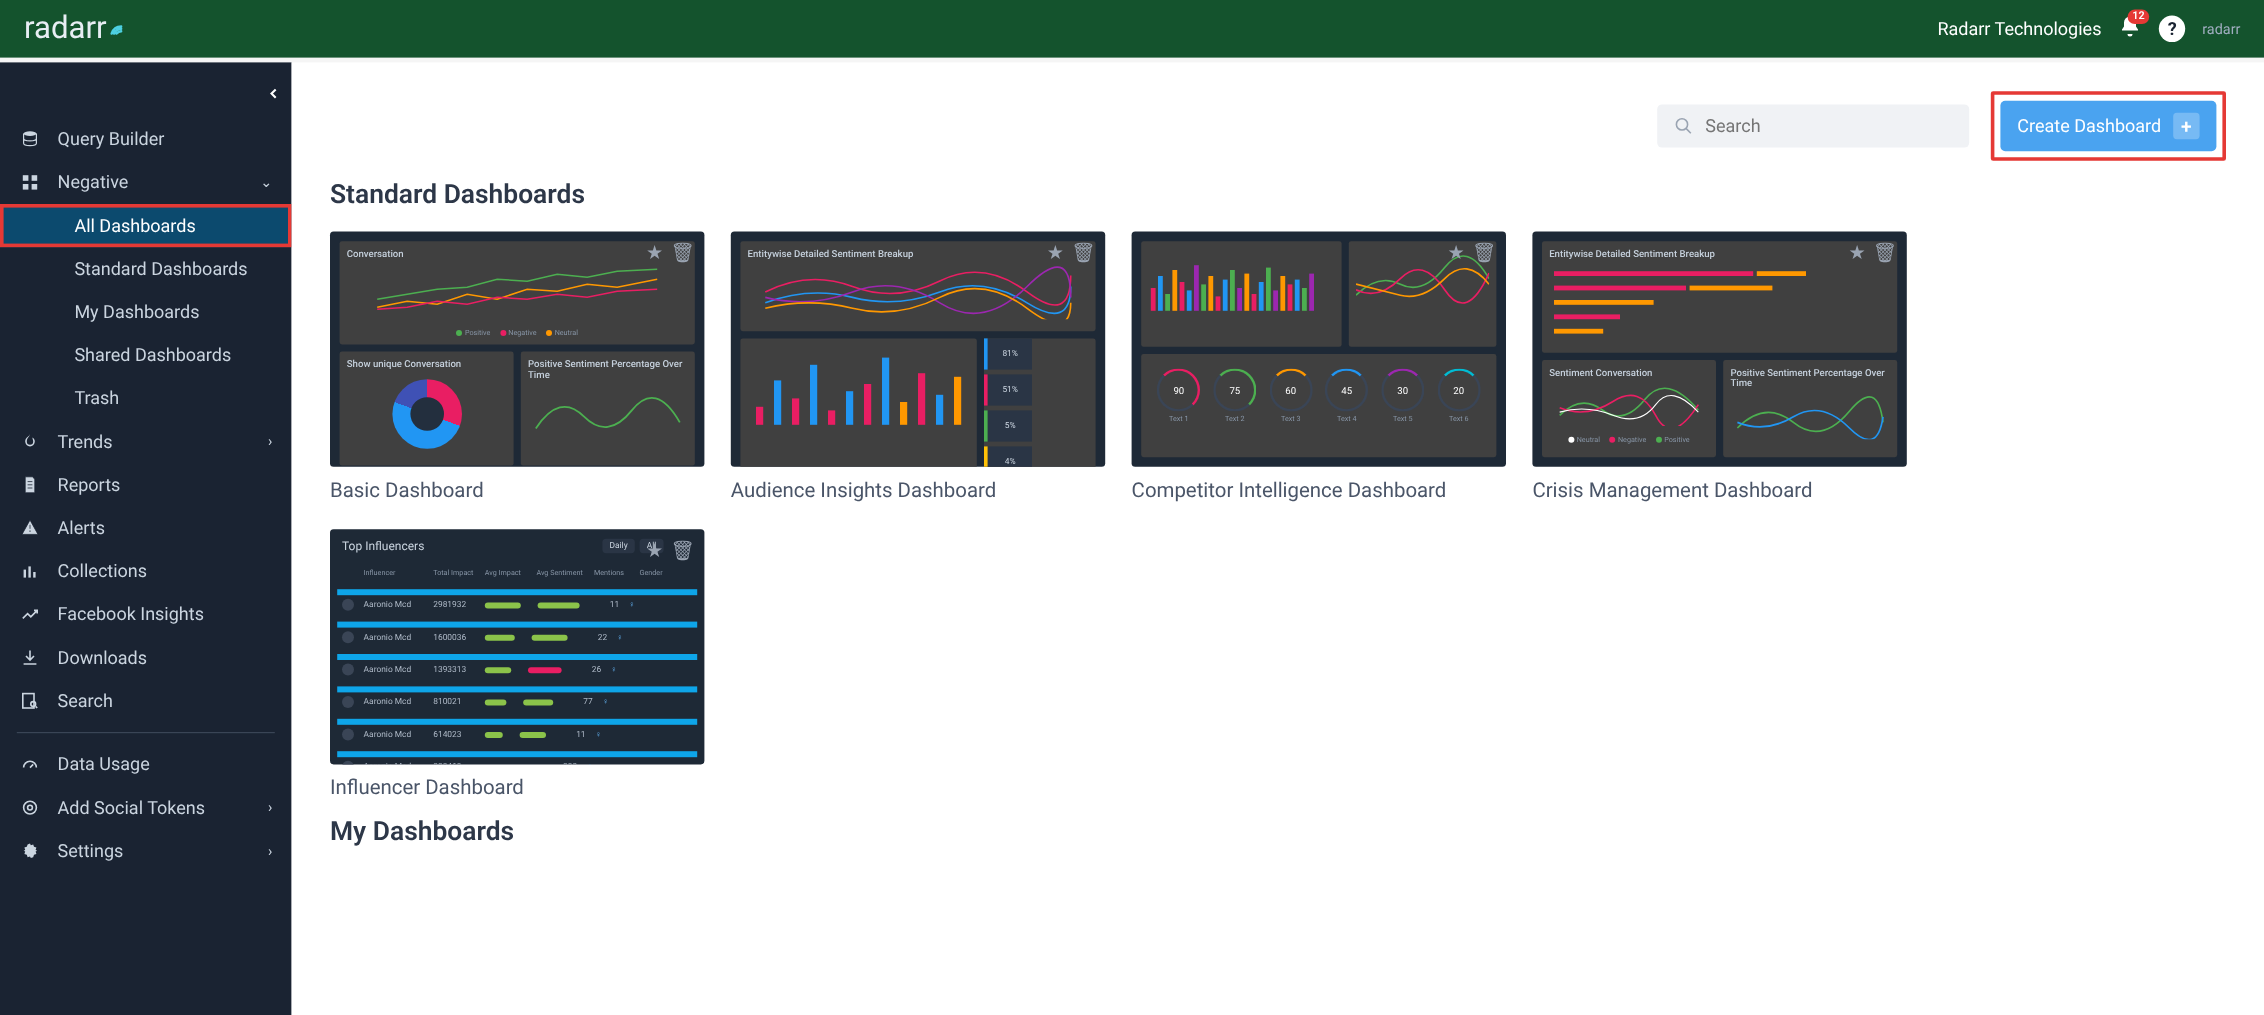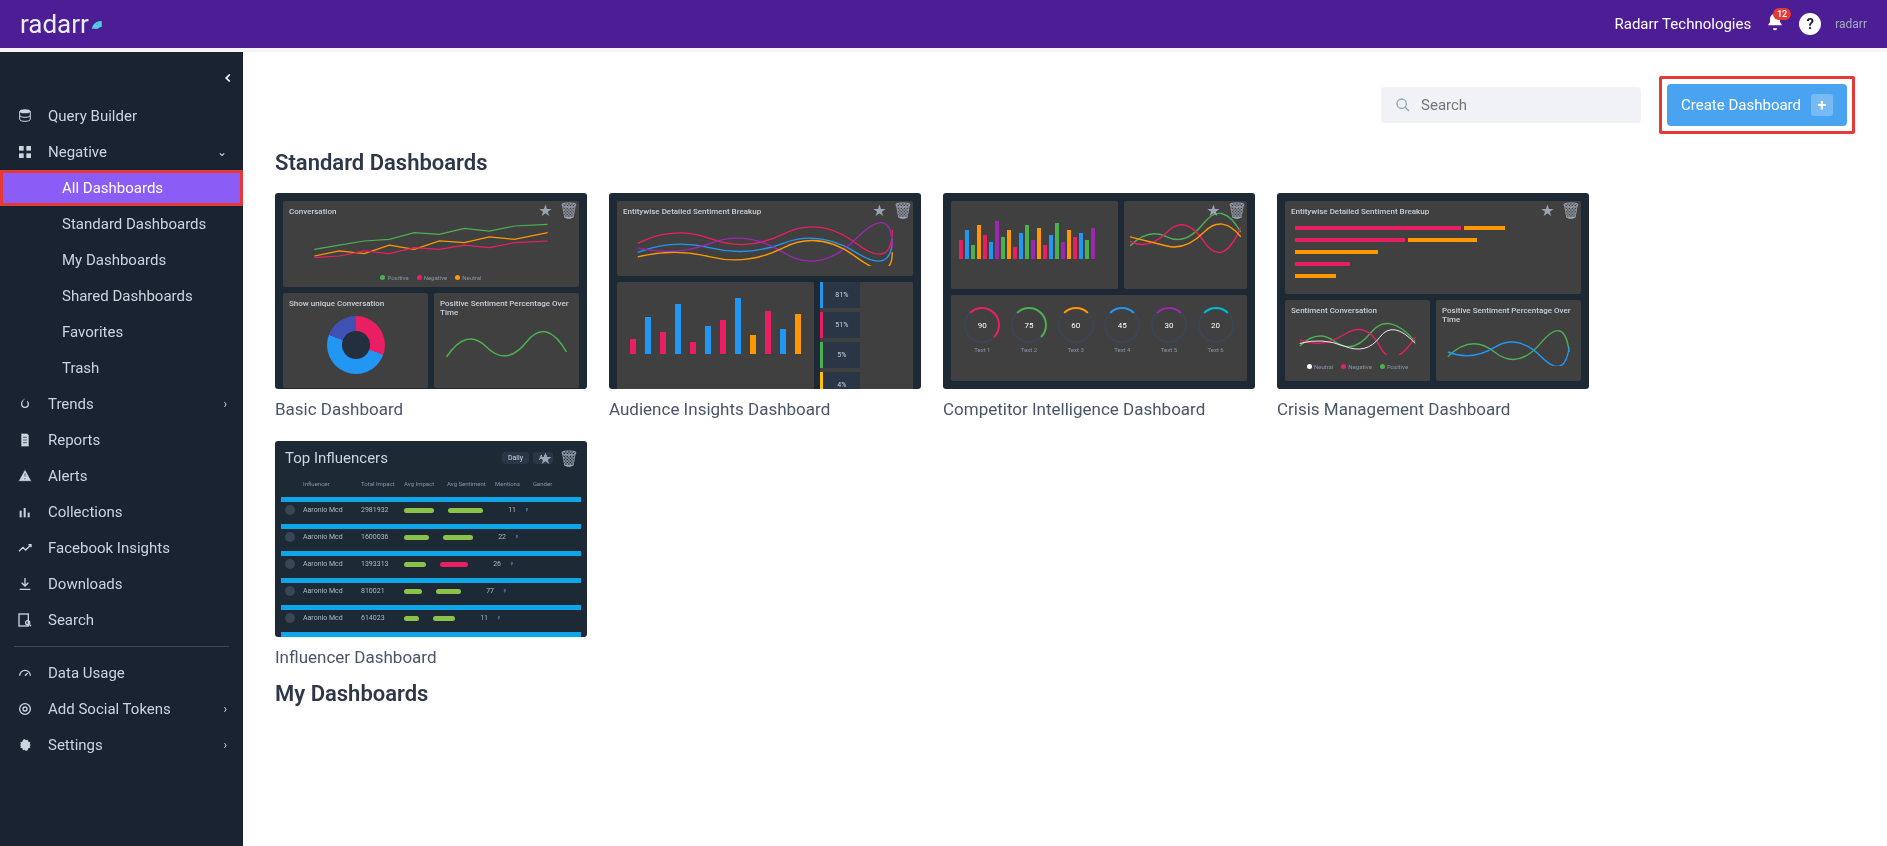--- a/index.html
+++ b/index.html
@@ -1,38 +1,38 @@
 <!DOCTYPE html>
 <html><head>
 <meta charset="utf-8">
 <style>
 * { margin:0; padding:0; box-sizing:border-box; font-family:-apple-system,BlinkMacSystemFont,"Segoe UI",Roboto,sans-serif; }
 body { width:1887px; height:846px; background:#f5f5f5; overflow:hidden; position:relative; }
 
 
-.topbar { position:absolute; top:0; left:0; right:0; height:48px; background:#4c1d95; display:flex; align-items:center; padding:0 20px; }
+.topbar { position:absolute; top:0; left:0; right:0; height:48px; background:#14532d; display:flex; align-items:center; padding:0 20px; }
 .logo { color:#e8eef4; font-size:26px; font-weight:400; display:flex; align-items:center; }
 .logo svg { margin-left:2px; }
 .topbar-right { margin-left:auto; display:flex; align-items:center; gap:14px; color:#fff; }
 .company-name { font-size:15px; }
 .bell { position:relative; }
 .bell-badge { position:absolute; top:-4px; right:-6px; background:#e53935; color:#fff; font-size:9px; padding:1px 4px; border-radius:7px; font-weight:600; }
 .help-icon { width:22px; height:22px; border-radius:50%; background:#fff; color:#1a2332; display:flex; align-items:center; justify-content:center; font-weight:700; font-size:15px; }
 .mini-logo { color:#a0aec0; font-size:12px; }
 
 
 .sidebar { position:absolute; top:52px; left:0; width:243px; bottom:0; background:#1a2332; color:#cbd5e0; }
 .collapse-arrow { position:absolute; top:18px; right:8px; color:#fff; cursor:pointer; }
 .nav { padding-top:46px; }
 .nav-item { display:flex; align-items:center; padding:9px 16px; font-size:15px; cursor:pointer; gap:14px; }
 .nav-item .chev { margin-left:auto; font-size:12px; }
 .nav-icon { width:18px; display:flex; justify-content:center; font-size:15px; }
 .subnav { padding-left:0; }
 .subnav .nav-item { padding-left:62px; font-size:15px; }
-.subnav .nav-item.active { background:#8b5cf6; color:#fff; }
+.subnav .nav-item.active { background:#0c4a6e; color:#fff; }
 .subnav .nav-item.active-hl { outline:3px solid #e53935; outline-offset:-3px; }
 .divider { height:1px; background:#3a4556; margin:8px 14px; }
 
 
 .main { position:absolute; top:52px; left:243px; right:0; bottom:0; background:#fff; overflow-y:auto; padding:24px 32px; }
 .toolbar { display:flex; justify-content:flex-end; gap:18px; align-items:center; margin-bottom:16px; }
 .search-box { background:#f0f2f5; border-radius:4px; display:flex; align-items:center; padding:9px 14px; width:260px; gap:10px; color:#9aa4b2; }
 .search-box input { border:none; background:transparent; font-size:15px; outline:none; flex:1; color:#333; }
 .create-btn-wrap { border:3px solid #e53935; padding:5px; border-radius:2px; }
 .create-btn { background:#4aa3f0; color:#fff; border:none; padding:10px 14px; border-radius:4px; font-size:15px; display:flex; align-items:center; gap:10px; cursor:pointer; }
@@ -127,23 +127,20 @@
       <div class="nav-item">
           <span>Standard Dashboards</span>
         </div>
       <div class="nav-item">
           <span>My Dashboards</span>
         </div>
       <div class="nav-item">
           <span>Shared Dashboards</span>
         </div>
       <div class="nav-item">
-          <span>Favorites</span>
-        </div>
-      <div class="nav-item">
           <span>Trash</span>
         </div>
     </div>
     <div class="nav-item">
       <span class="nav-icon">
         <svg width="16" height="16" viewBox="0 0 24 24" fill="#cbd5e0">
             <path d="M12 2c0 4-4 5-4 10a4 4 0 008 0c0-2-1-3-1-5 2 1 3 3 3 5a6 6 0 01-12 0c0-6 6-6 6-10z"></path>
           </svg>
       </span>
       <span>Trends</span>
@@ -491,21 +488,21 @@
       <div class="card-title">Crisis Management Dashboard</div>
     </div>
 
     <div class="card">
       <div class="thumb" style="padding:6px">
         <div class="thumb-icons">
             <span>★</span>
             <span>🗑</span>
           </div>
         <div style="display:flex;justify-content:space-between;align-items:center;padding:2px 28px 2px 4px">
-          <span style="color:#cbd5e0;font-size:15px">Top Influencers</span>
+          <span style="color:#cbd5e0;font-size:10px">Top Influencers</span>
           <span style="display:flex;gap:4px">
             <span style="background:#2a3545;color:#cbd5e0;font-size:7px;padding:2px 6px;border-radius:3px">Daily</span>
             <span style="background:#2a3545;color:#cbd5e0;font-size:7px;padding:2px 6px;border-radius:3px">All</span>
           </span>
         </div>
         <div class="table-row" style="border:none;color:#8795a6;font-size:6px">
           <span class="av" style="background:transparent"></span>
           <span class="nm">Influencer</span>
           <span style="width:35px">Total Impact</span>
           <span style="width:35px">Avg Impact</span>

